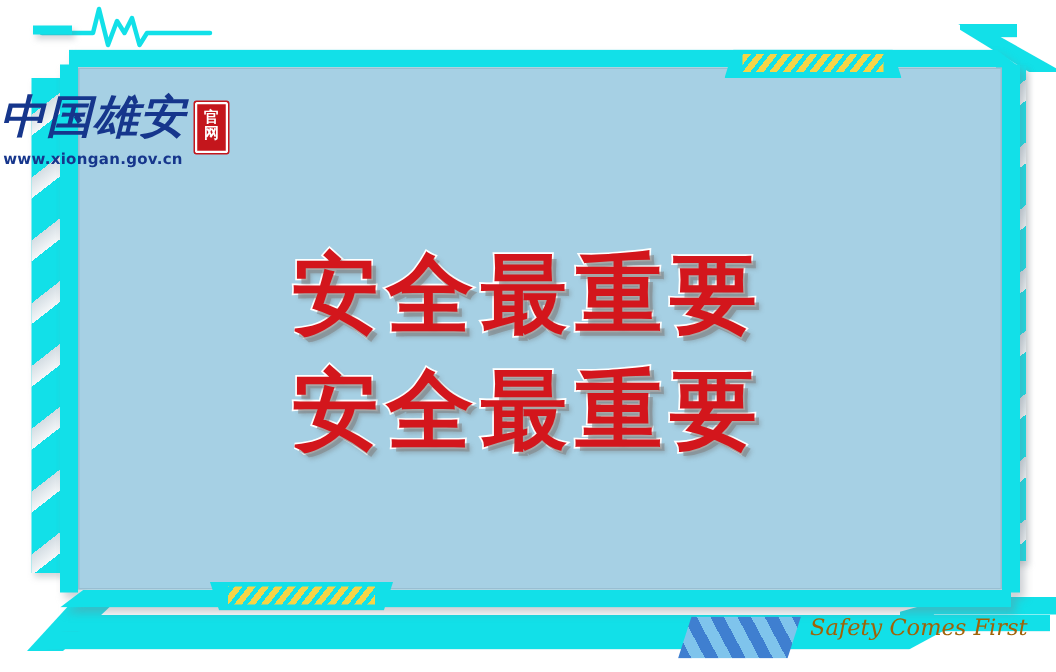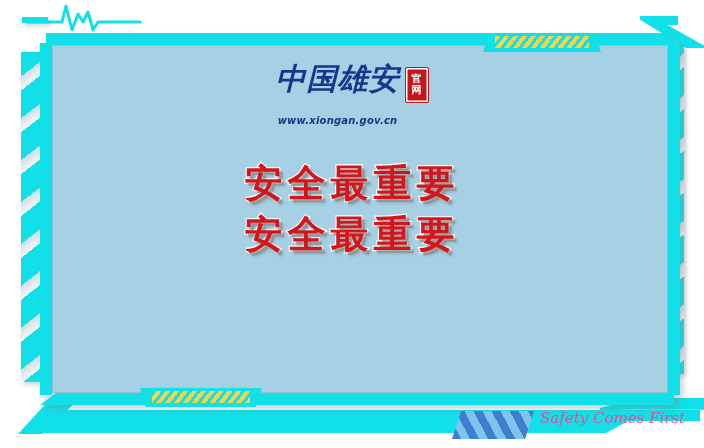--- a/index.html
+++ b/index.html
@@ -170,21 +170,20 @@
     width: 122px; height: 19px;
     clip-path: polygon(0 0, 100% 0, 95% 100%, 5% 100%);
   }
 
   
   .logo {
     position: absolute;
     left: 0; right: 0;
     top: 63px;
     display: flex;
-    justify-content: center;
     align-items: flex-start;
     gap: 5px;
   }
   .logo-textblock {
     display: flex;
     flex-direction: column;
     align-items: center;
   }
   .logo-cn {
     font-family: "DejaVu Serif", "Liberation Serif", serif;
@@ -195,23 +194,22 @@
     letter-spacing: 1px;
     line-height: 1.05;
     white-space: nowrap;
   }
   .logo-url {
     font-family: "DejaVu Sans", "Liberation Sans", sans-serif;
     font-size: 10px;
     font-weight: bold;
     color: #16368c;
     letter-spacing: 0.2px;
-    margin-top: 20px;
+    margin-top: 6px;
     white-space: nowrap;
-    font-style: italic;
   }
   .logo-seal {
     width: 22px;
     height: 34px;
     margin-top: 4px;
     background: #c4161c;
     border: 1px solid #c4161c;
     border-radius: 2px;
     display: flex;
     flex-direction: column;
@@ -229,21 +227,21 @@
 
   
   .slogan {
     position: absolute;
     left: 0; right: 0;
     top: 158px;
     text-align: center;
   }
   .slogan-line {
     font-family: "DejaVu Serif", "Liberation Serif", serif;
-    font-size: 38px;
+    font-size: 58px;
     font-weight: bold;
     color: #d3161c;
     letter-spacing: 5px;
     line-height: 1.33;
     white-space: nowrap;
     -webkit-text-stroke: 2.2px #ffffff;
     paint-order: stroke fill;
     text-shadow:
        3px 3px 0 rgba(130,130,130,0.55),
        4px 4px 3px rgba(110,110,110,0.35);
@@ -270,21 +268,21 @@
     background: #12e0e8;
   }
 
   
   .tagline {
     position: absolute;
     left: 540px; top: 409px;
     font-family: "DejaVu Serif", "Liberation Serif", serif;
     font-style: italic;
     font-size: 15px;
-    color: #ec4899;
+    color: #a16207;
     white-space: nowrap;
   }
 </style>
 </head>
 <body>
 
 <div id="poster">
 
   <svg class="ecg" viewBox="0 0 116 34">
     <polyline points="2,22 30,22 36,22 40,6 46,30 52,14 57,22 62,12 67,30 72,22 80,22 114,22" fill="none" stroke="#12e0e8" stroke-width="3" stroke-linejoin="round" stroke-linecap="round"></polyline>

